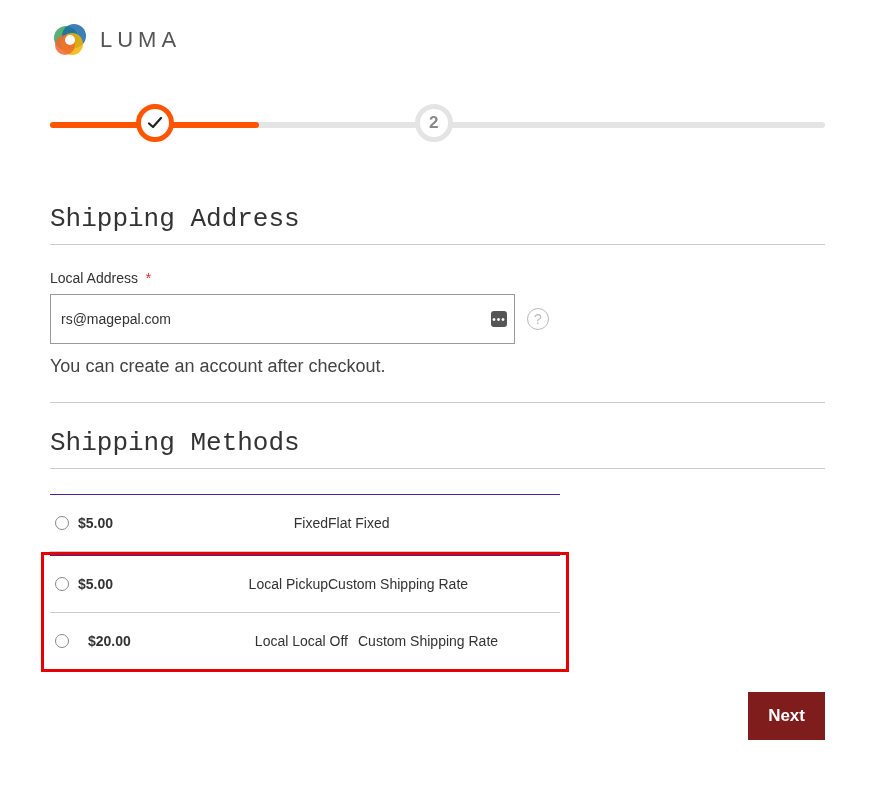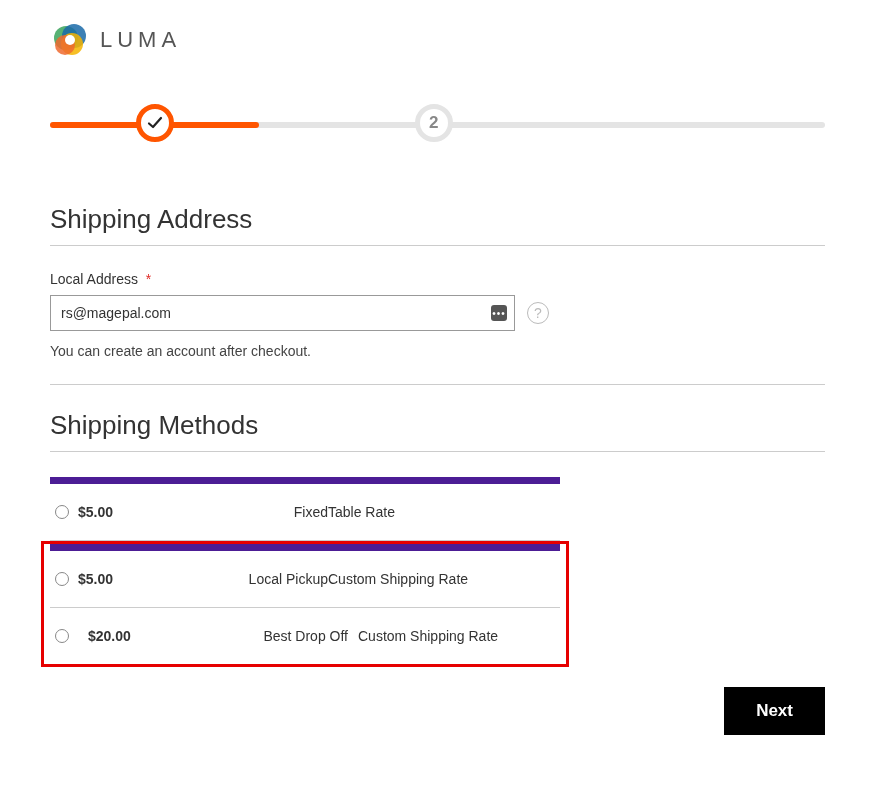--- a/index.html
+++ b/index.html
@@ -73,35 +73,36 @@
     font-size: 17px;
   }
   .step-active .step-label { color: #333; }
   .step-inactive .step-label { color: #ccc; }
 
   h2.section-title {
     font-weight: 300;
     font-size: 26px;
     color: #333;
     margin: 16px 0 10px 0;
+    font-family: Liberation Mono, monospace;
   }
   .rule { border: none; border-top: 1px solid #ccc; margin: 10px 0 25px 0; }
   .light-rule { border: none; border-top: 1px solid #ccc; margin: 25px 0; }
 
   .field-label { font-size: 14px; color: #333; margin-bottom: 8px; display:block; }
   .required-mark { color: #e02b27; margin-left: 4px; }
 
   .email-row { display:flex; align-items:center; gap:12px; }
   .input-wrap {
     position: relative;
     width: 465px;
   }
   .text-input {
     width: 100%;
-    height: 36px;
+    height: 50px;
     border: 1px solid #999;
     padding: 6px 34px 6px 10px;
     font-size: 14px;
     color: #333;
     background:#fff;
   }
   .input-suffix-icon {
     position:absolute;
     right: 8px; top: 50%; transform: translateY(-50%);
     width: 16px; height: 16px;
@@ -114,33 +115,33 @@
   }
   .help-icon {
     width: 22px; height: 22px;
     border: 1.5px solid #bbb;
     border-radius: 50%;
     color:#bbb;
     display:flex; align-items:center; justify-content:center;
     font-size: 14px;
     cursor: pointer;
   }
-  .hint { font-size: 14px; color: #444; margin-top: 12px; }
+  .hint { font-size: 18px; color: #444; margin-top: 12px; }
 
   .methods-table {
     width: 510px;
   }
   .method-row {
     display:flex;
     align-items:center;
     padding: 18px 0;
     border-bottom: 1px solid #ccc;
     font-size: 14px;
   }
-  .method-row:first-child { border-top: 7px solid #4c1d95; }
+  .method-row:first-child { border-top: 1px solid #4c1d95; }
   .col-radio { width: 28px; }
   .col-price { width: 90px; font-weight: 700; }
   .col-method { width: 160px; text-align: right; }
   .col-carrier { flex: 1; }
   input[type=radio] {
     appearance: none;
     width: 14px; height: 14px;
     border: 1px solid #888;
     border-radius: 50%;
     background:#fff;
@@ -152,26 +153,26 @@
     margin: 0 -9px;
   }
   .highlight-box .method-row:last-child { border-bottom: none; gap: 10px; }
 
   .footer-actions {
     display:flex;
     justify-content:flex-end;
     margin-top: 20px;
   }
   .btn-next {
-    background: #000000;
+    background: #7f1d1d;
     color: #fff;
     border: none;
     font-size: 17px;
     font-weight: 600;
-    padding: 14px 32px;
+    padding: 14px 20px;
     cursor:pointer;
   }
 </style>
 </head>
 <body>
 
 <div class="header">
   <div class="logo">
     <span class="logo-icon">
       <svg width="40" height="40" viewBox="0 0 40 40">
@@ -223,35 +224,35 @@
 
 <h2 class="section-title">Shipping Methods</h2>
 <hr class="rule">
 
 <div class="methods-table">
 
   <div class="method-row">
     <div class="col-radio"><input type="radio" name="ship" style=""></div>
     <div class="col-price">$5.00</div>
     <div class="col-method">Fixed</div>
-    <div class="col-carrier">Table Rate</div>
+    <div class="col-carrier">Flat Fixed</div>
   </div>
 
 
   <div class="highlight-box">
     <div class="method-row">
       <div class="col-radio"><input type="radio" name="ship" style=""></div>
       <div class="col-price">$5.00</div>
       <div class="col-method">Local Pickup</div>
       <div class="col-carrier">Custom Shipping Rate</div>
     </div>
     <div class="method-row">
       <div class="col-radio"><input type="radio" name="ship" style=""></div>
       <div class="col-price">$20.00</div>
-      <div class="col-method">Best Drop Off</div>
+      <div class="col-method">Local Local Off</div>
       <div class="col-carrier">Custom Shipping Rate</div>
     </div>
   </div>
 
 </div>
 
 <div class="footer-actions">
   <button class="btn-next">Next</button>
 </div>
 

